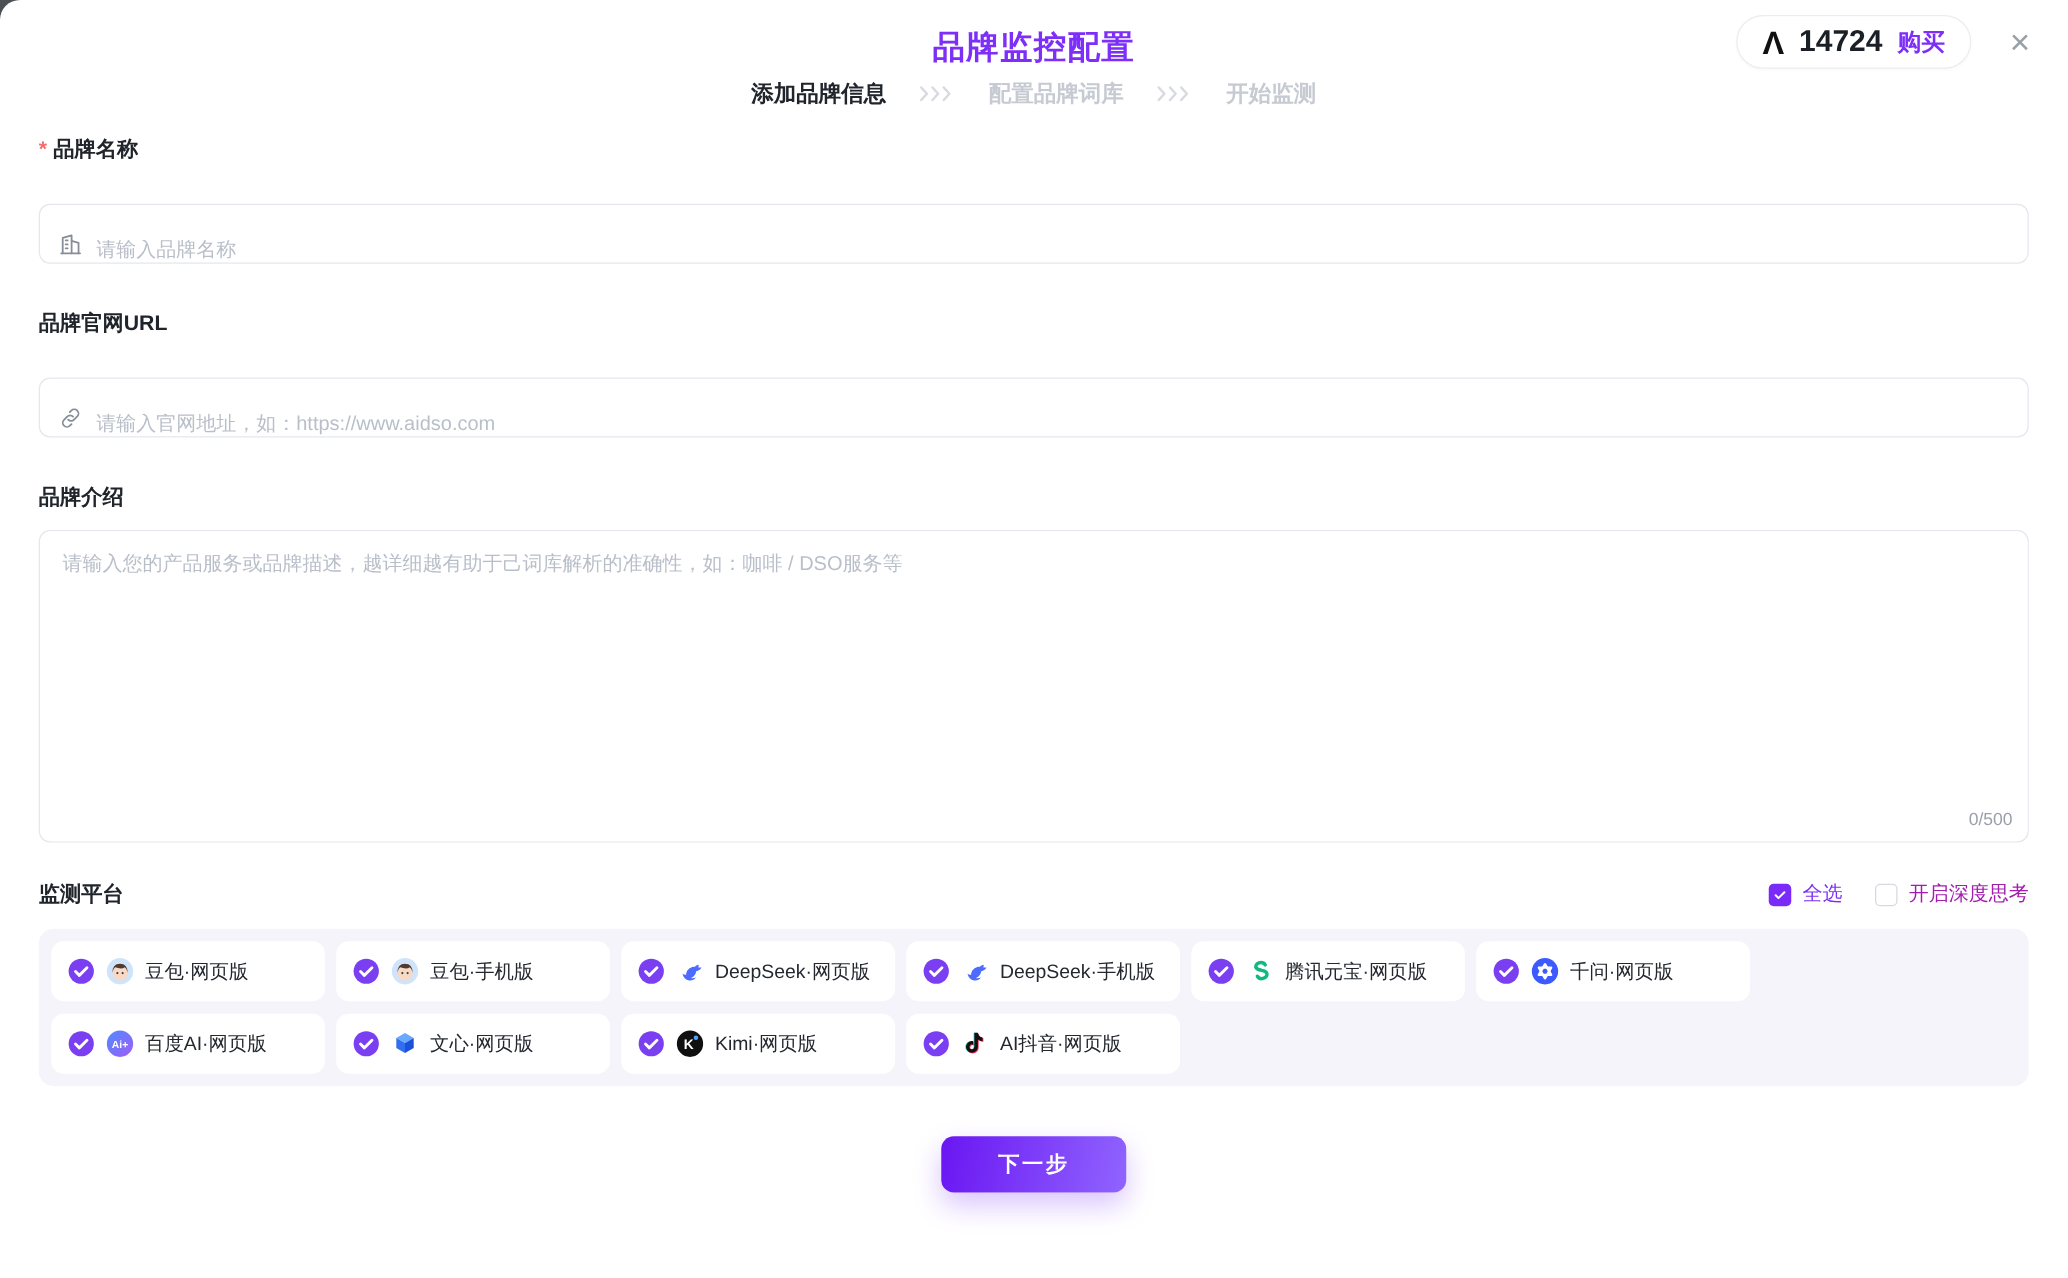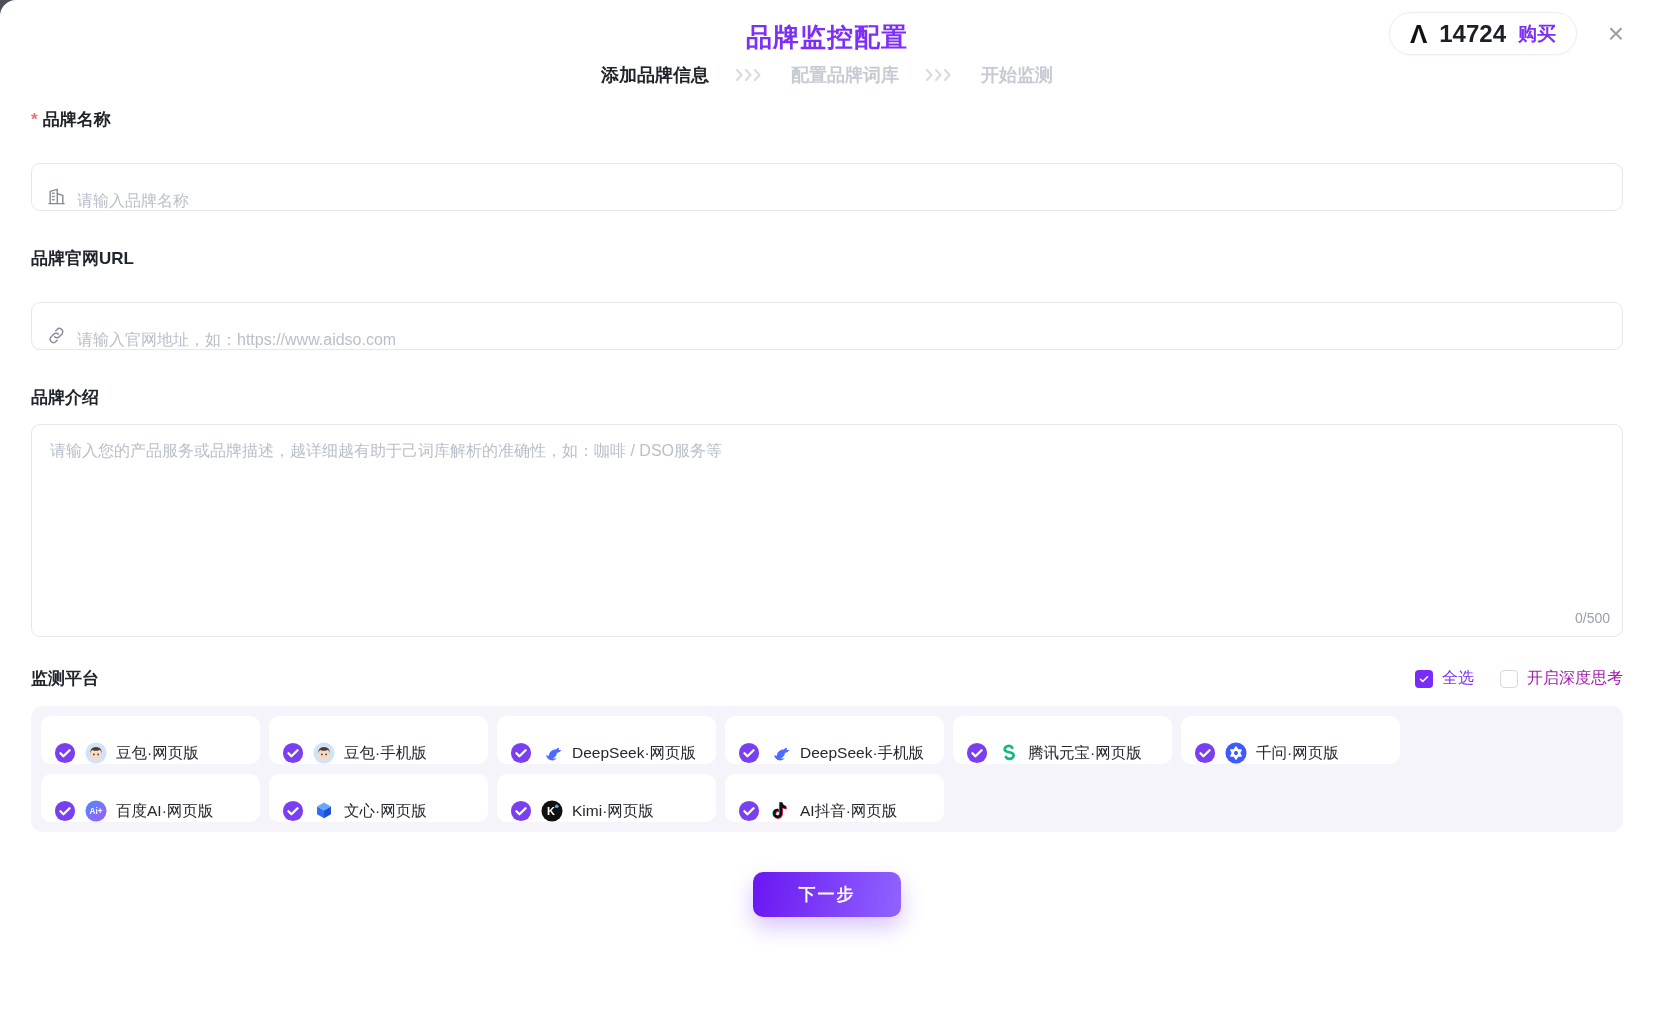--- a/index.html
+++ b/index.html
@@ -25,37 +25,37 @@
 
   
   .field-label { font-size:17px; font-weight:bold; color:#20242b; display:flex; align-items:center; gap:5px; }
   .req { color:#f56c6c; font-size:17px; font-weight:bold; }
   .mt-first { margin-top:16px; }
   .mt-section { margin-top:36px; }
   .input-box { margin-top:32px; height:48px; border:1px solid #e4e7ee; border-radius:9px; display:flex; align-items:flex-end; gap:11px; padding:0 15px; background:#fff; }
   .input-box svg { flex:none; }
   .input-box input { border:none; outline:none; flex:1; font-size:16px; color:#20242b; font-family:inherit; background:transparent; }
   .input-box input::placeholder { color:#b9bfc9; }
-  .textarea-box { margin-top:15px; position:relative; height:213px; border:1px solid #e4e7ee; border-radius:9px; background:#fff; }
+  .textarea-box { margin-top:15px; position:relative; height:250px; border:1px solid #e4e7ee; border-radius:9px; background:#fff; }
   .textarea-box textarea { width:100%; height:100%; border:none; outline:none; resize:none; padding:16px 18px; font-size:16px; color:#20242b; font-family:inherit; border-radius:9px; }
   .textarea-box textarea::placeholder { color:#b9bfc9; }
   .char-counter { position:absolute; right:12px; bottom:10px; font-size:14px; color:#9aa0ab; }
 
   
   .platforms-head { margin-top:30px; display:flex; align-items:center; justify-content:space-between; }
   .head-right { display:flex; align-items:center; gap:26px; }
   .chk-group { display:flex; align-items:center; gap:9px; cursor:pointer; }
   .chk-box { width:18px; height:18px; border-radius:4px; display:flex; align-items:center; justify-content:center; }
   .chk-box.on { background:#7b2bf9; }
   .chk-box.off { background:#fff; border:1.5px solid #d6d9e0; }
   .chk-label-accent { font-size:16px; color:#7d2ef8; }
   .chk-label-plain { font-size:16px; color:#a21caf; }
 
   .platform-grid { margin-top:16px; background:#f5f4fb; border-radius:12px; padding:10px; display:flex; flex-wrap:wrap; gap:10px 9px; }
-  .card { width:219px; height:48px; background:#fff; border-radius:10px; display:flex; align-items:flex-end; gap:9px; padding:0 13px; cursor:pointer; }
+  .card { width:219px; height:48px; background:#fff; border-radius:10px; display:flex; align-items:center; gap:9px; padding:0 13px; cursor:pointer; }
   .card .chk { width:22px; height:22px; flex:none; }
   .card .picon { width:22px; height:22px; flex:none; }
   .card .picon svg { display:block; }
   .card .plabel { font-size:15.5px; color:#23272e; white-space:nowrap; }
 
   
   .footer { display:flex; justify-content:center; margin-top:40px; }
   .next-btn { width:148px; height:45px; border:none; border-radius:10px; background:linear-gradient(100deg,#6a16f2,#9064ff); color:#fff; font-size:17px; font-weight:bold; font-family:inherit; cursor:pointer; box-shadow:0 10px 22px rgba(118,43,247,.28); letter-spacing:2px; }
 </style>
 </head>

